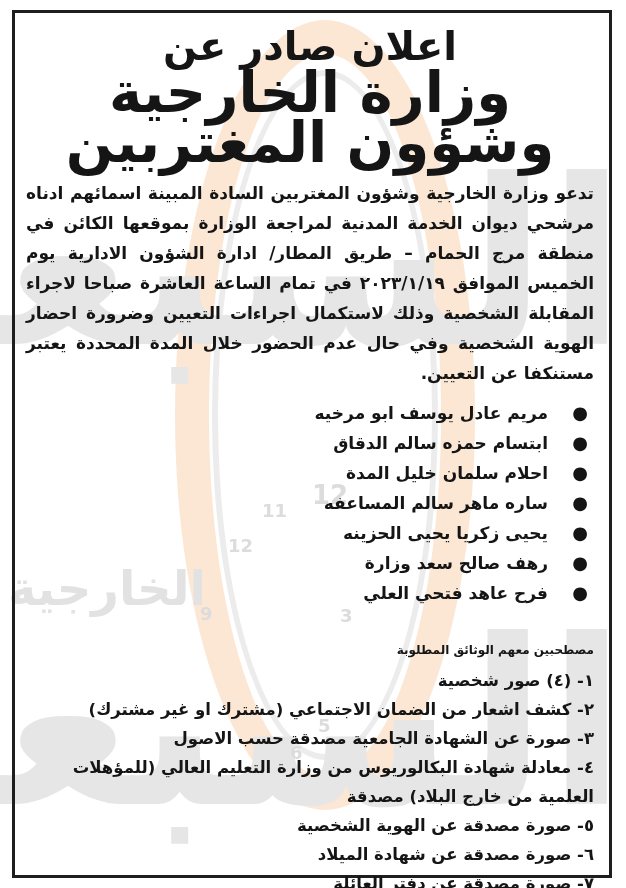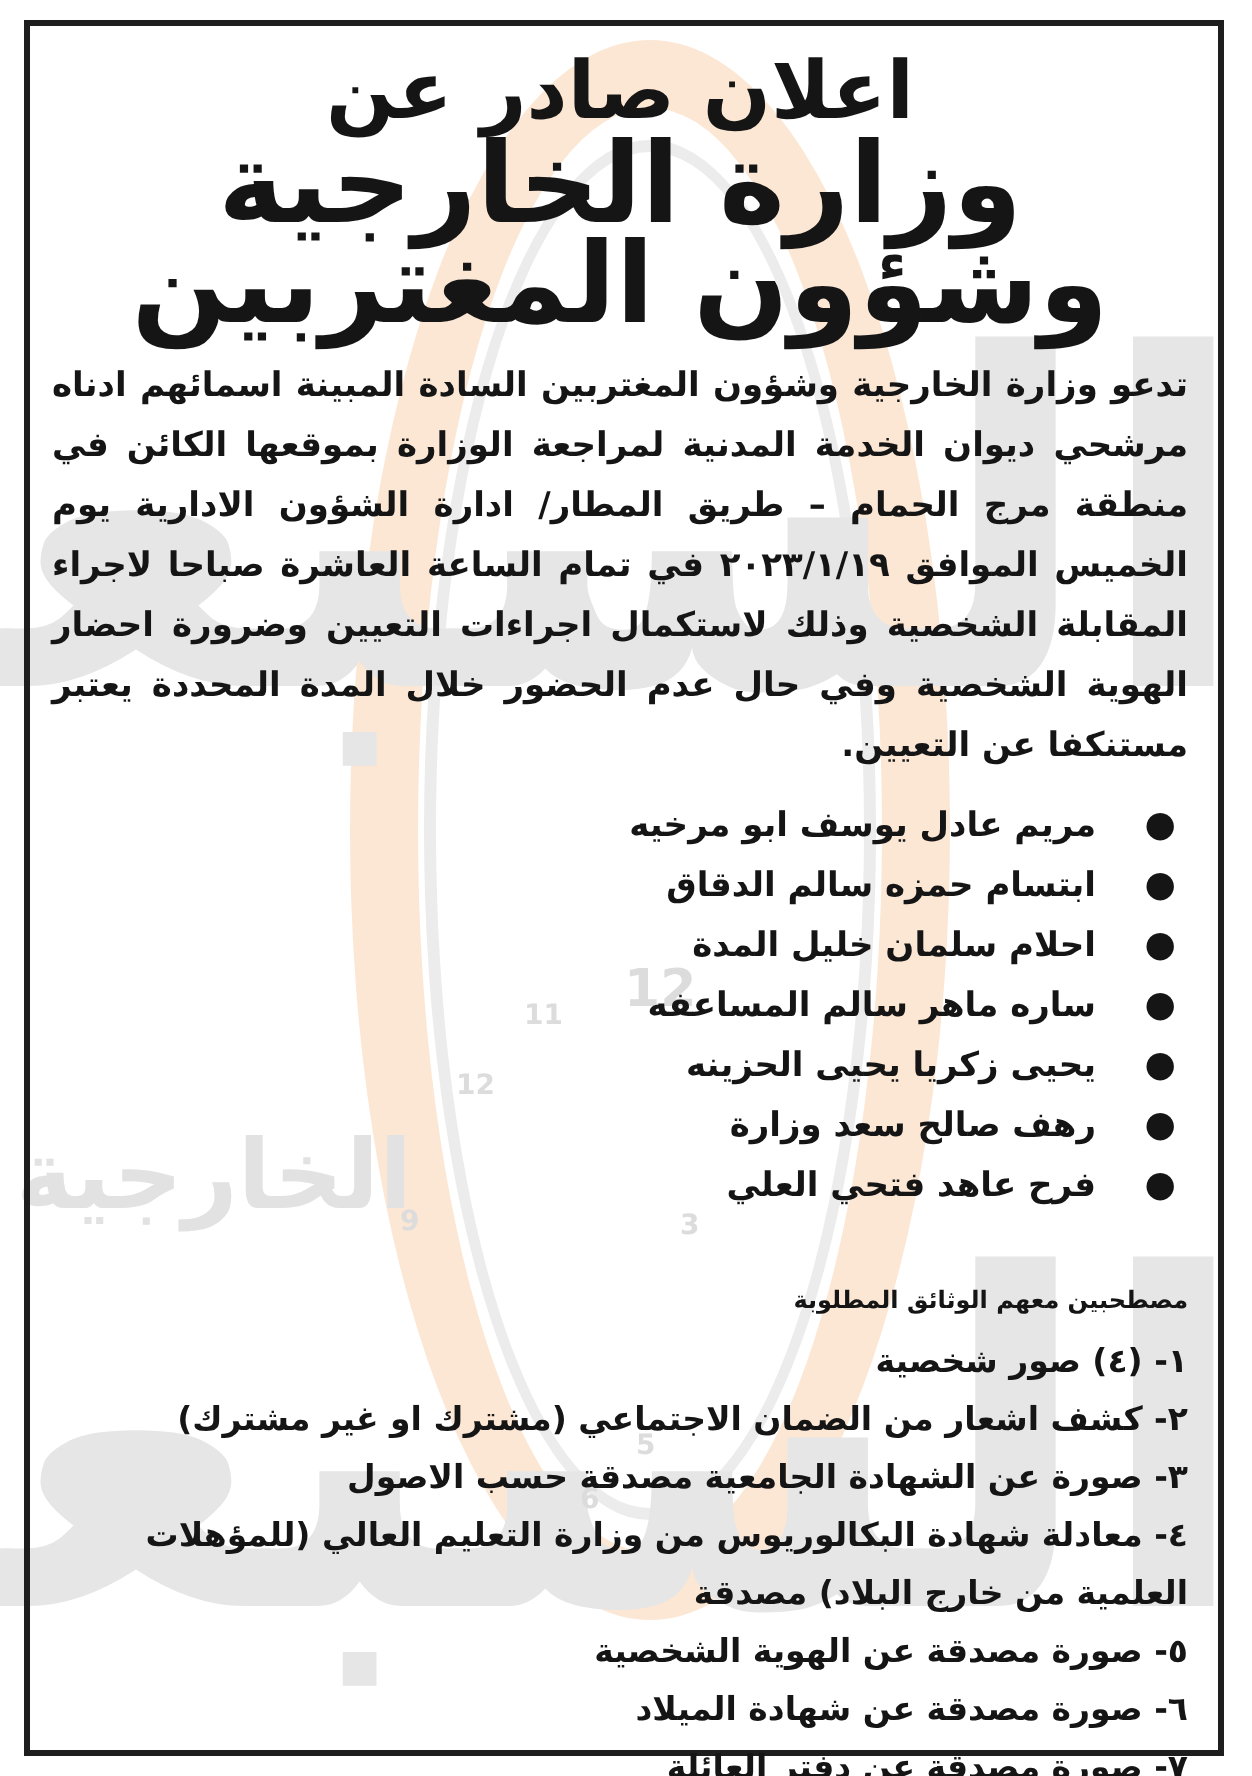--- a/index.html
+++ b/index.html
@@ -4,21 +4,21 @@
 <style>
   html, body { margin: 0; padding: 0; background: #ffffff; }
   body { width: 626px; height: 888px; position: relative; overflow: hidden; font-family: "DejaVu Sans", sans-serif; }
   .wm { position: absolute; pointer-events: none; }
   .wm-ring { left: 175px; top: 20px; width: 300px; height: 790px; border-radius: 50%; border: 34px solid #fbe3cc; box-sizing: border-box; opacity: 0.85; }
   .wm-ring2 { left: 212px; top: 70px; width: 226px; height: 690px; border-radius: 50%; border: 6px solid #ececec; box-sizing: border-box; }
   .wm-big { color: #e6e6e6; font-weight: bold; font-size: 230px; line-height: 1; left: 0; width: 626px; text-align: center; direction: rtl; }
   .wm-big.a { top: 150px; }
   .wm-big.b { top: 610px; }
   .wm-side { color: #e2e2e2; font-weight: bold; font-size: 48px; left: 8px; top: 560px; direction: rtl; }
-  .wm-num { color: #dcdcdc; font-weight: bold; font-size: 14px; }
+  .wm-num { color: #dcdcdc; font-weight: bold; font-size: 18px; }
   .frame { position: absolute; left: 12px; top: 10px; width: 600px; height: 868px; border: 3px solid #1e1e1e; box-sizing: border-box; background: transparent; }
   .doc { position: absolute; left: 12px; top: 10px; width: 600px; height: 868px; box-sizing: border-box; padding: 14px 18px 0 14px; direction: rtl; color: #151515; }
   .title { text-align: center; font-weight: bold; font-size: 40px; line-height: 44px; margin: 0; }
   .title.l2 { font-size: 56px; line-height: 50px; margin-bottom: 10px; }
   .intro { font-size: 17px; font-weight: bold; line-height: 30px; text-align: justify; margin: 0 0 10px 0; }
   .names { list-style: none; margin: 0 0 28px 0; padding: 0; }
   .names li { position: relative; font-size: 17px; font-weight: bold; line-height: 30px; padding-right: 46px; }
   .names li .bullet { position: absolute; right: 6px; top: 0; font-size: 18px; }
   .names li .nm { letter-spacing: 6px; }
   .req-head { font-size: 12px; font-weight: bold; line-height: 28px; margin: 0 0 2px 0; }

